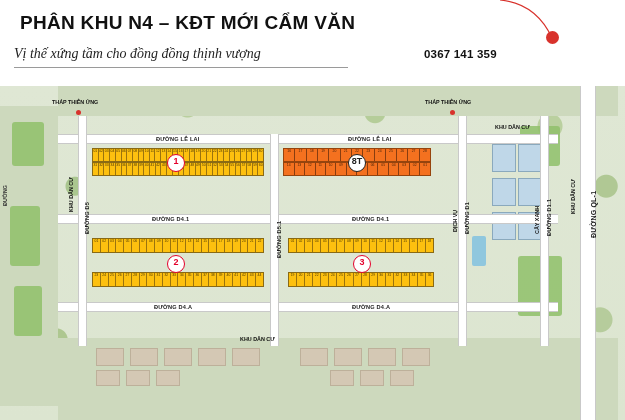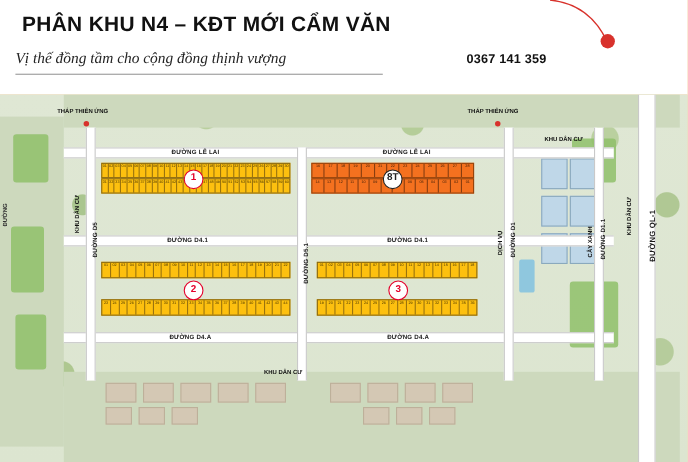--- a/index.html
+++ b/index.html
@@ -11,21 +11,21 @@
     height: 420px;
     background: #ffffff;
     font-family: "Liberation Sans", sans-serif;
     overflow: hidden;
     position: relative;
   }
   #root {
     position: relative;
     width: 625px;
     height: 420px;
-    background: #fdba74;
+    background: #0c4a6e;
   }
 
   
   .header {
     position: absolute;
     left: 0; top: 0;
     width: 625px; height: 86px;
     background: #ffffff;
   }
   .title {
@@ -221,21 +221,21 @@
     background: transparent;
   }
 </style>
 </head>
 <body>
 
 <div id="root">
 
   <div class="header">
     <div class="title">PHÂN KHU N4 – KĐT MỚI CẨM VĂN</div>
-    <div class="subtitle">Vị thế đồng tầm cho cộng đồng thịnh vượng</div>
+    <div class="subtitle">Vị thế xứng tầm cho đồng đồng thịnh vượng</div>
     <div class="subtitle-underline"></div>
     <div class="phone">0367 141 359</div>
     <svg class="curve" viewBox="0 0 80 52">
       <path d="M0 0 C 20 2, 40 12, 52 38" fill="none" stroke="#d8322c" stroke-width="1.2"></path>
     </svg>
     <div class="dot-red"></div>
   </div>
 
   <div class="map">
     <div class="land-tex"></div>

